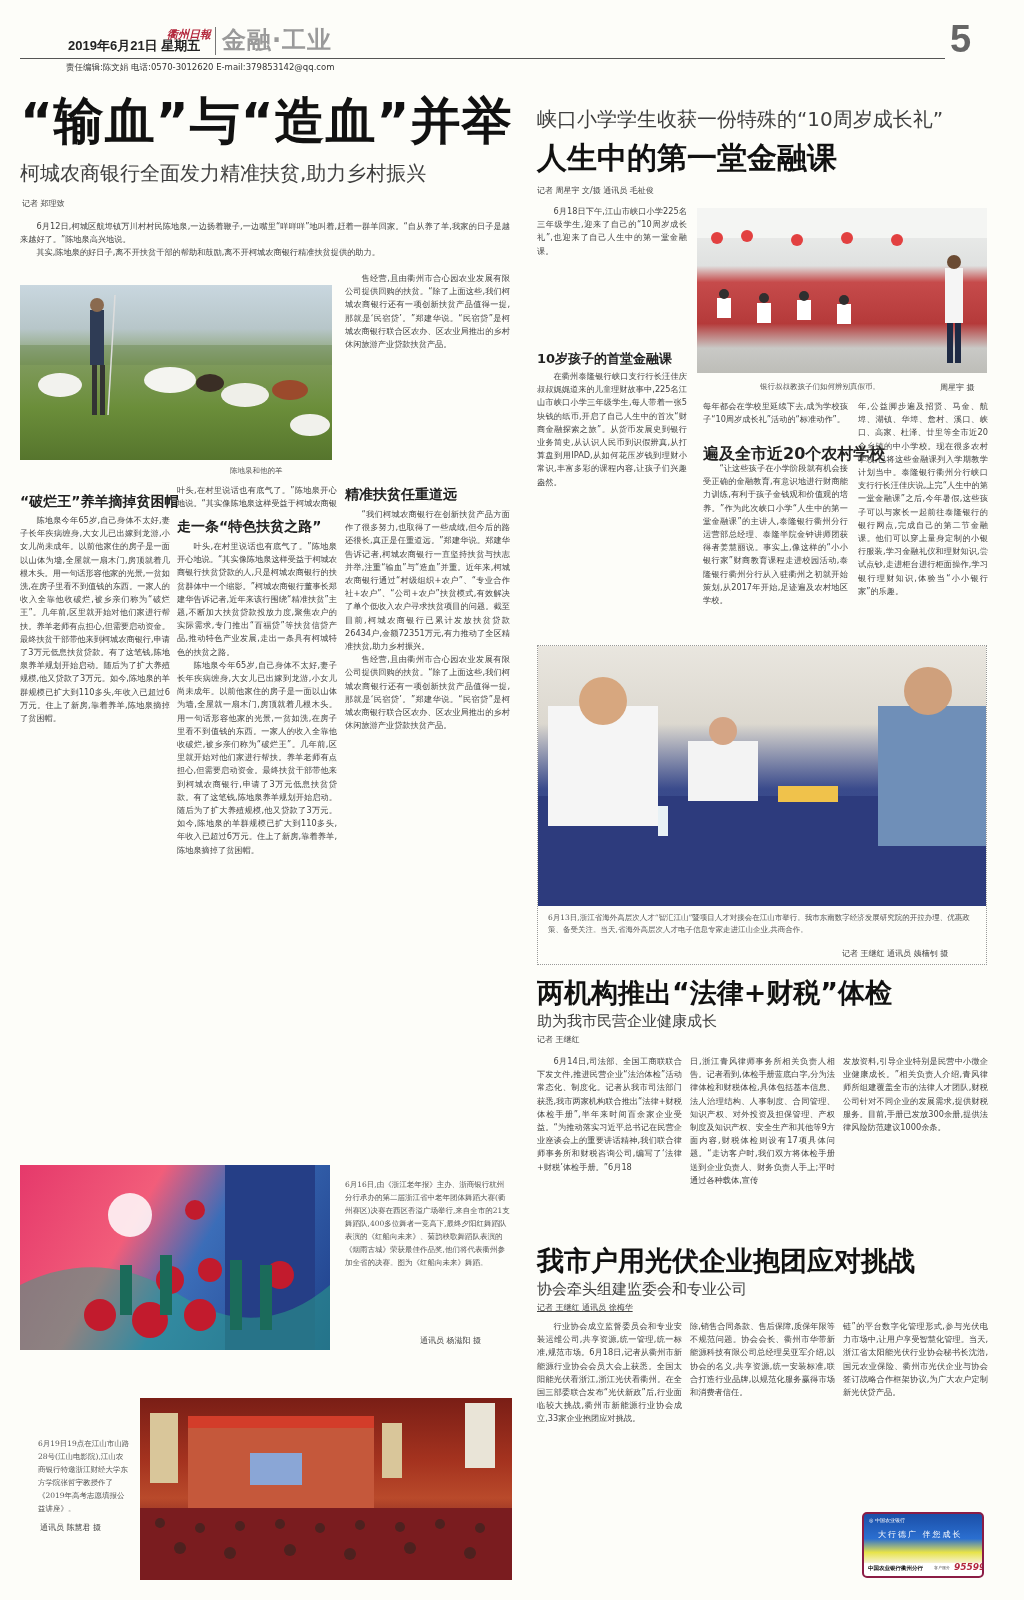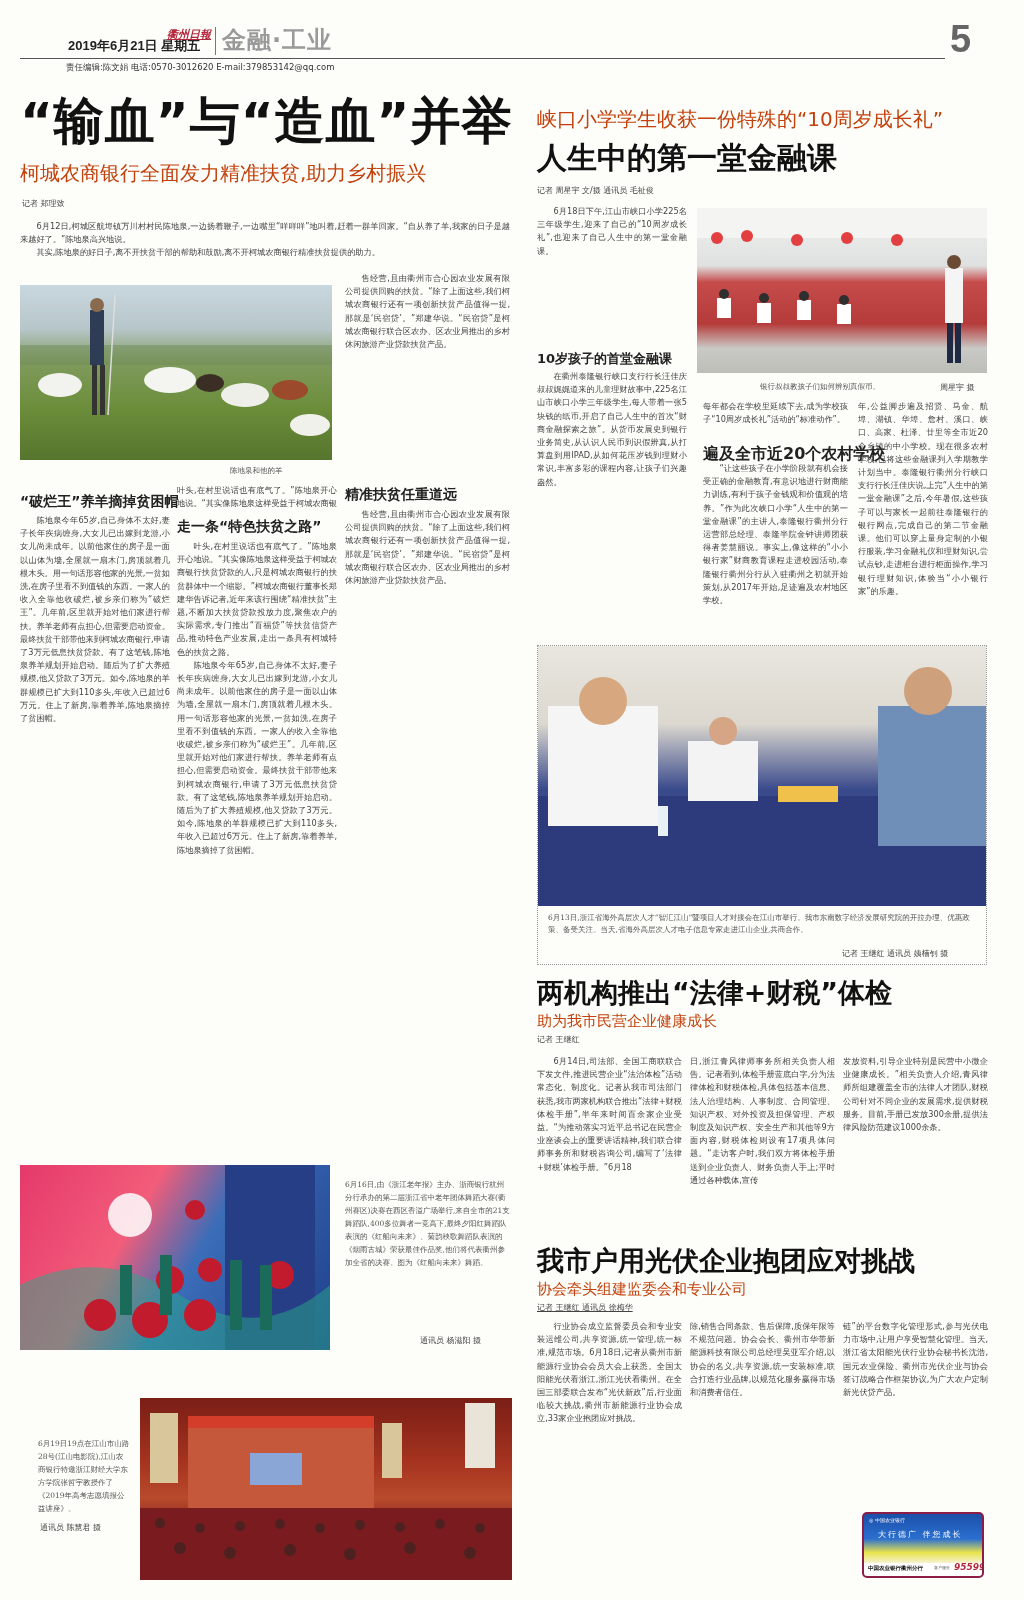--- a/index.html
+++ b/index.html
@@ -5,29 +5,29 @@
   * { box-sizing: border-box; margin: 0; padding: 0; }
   body {
     width: 1024px; height: 1600px; overflow: hidden;
     background: #fdfdf9; color: #222;
     font-family: "DejaVu Sans", "Liberation Sans", sans-serif;
     position: relative;
   }
   .abs { position: absolute; }
   
   .masthead-date { left: 68px; top: 37px; font: bold 13px "Liberation Sans", sans-serif; color:#222; }
-  .masthead-logo { left: 167px; top: 27px; font: italic bold 11px "DejaVu Serif", serif; color:#b3283d;text-decoration:underline; }
+  .masthead-logo { left: 167px; top: 27px; font: italic bold 11px "DejaVu Serif", serif; color:#b3283d; }
   .masthead-sep { left: 215px; top: 27px; width: 1px; height: 28px; background:#777; }
   .masthead-section { left: 222px; top: 24px; font: bold 24px "DejaVu Sans", sans-serif; color:#9a9a9a; letter-spacing: 1px; }
   .masthead-rule { left: 20px; top: 58px; width: 925px; height: 1px; background:#555; }
   .masthead-page { left: 950px; top: 18px; font: bold 38px "Liberation Sans", sans-serif; color:#666; }
   .masthead-editor { left: 66px; top: 62px; font-size: 8.5px; color:#333; white-space: nowrap; }
 
   .h1 { font-weight: bold; color:#111; white-space: nowrap; }
-  .sub { color:#c2410c; white-space: nowrap; }
+  .sub { color:#404040; white-space: nowrap; }
   .byline { font-size: 8px; color:#444; white-space: nowrap; }
   .body { font-size: 8.2px; line-height: 13.2px; color:#444; text-align: justify; overflow: hidden; }
   .body p { text-indent: 2em; }
   .subhead { font-weight: bold; color:#222; font-size: 14px; white-space: nowrap; text-align: center; }
   .caption { font-size: 7.5px; color:#555; font-family: "DejaVu Serif", serif; }
   .photo { overflow: hidden; }
   .dotted-box { border: 1px dotted #999; }
 </style>
 </head>
 <body>
@@ -78,20 +78,21 @@
 <div class="abs body" style="left:177px; top:540px; width:160px; height:584px;">
   <p>叶头,在村里说话也有底气了。”陈地泉开心地说。“其实像陈地泉这样受益于柯城农商银行扶贫贷款的人,只是柯城农商银行的扶贫群体中一个缩影。”柯城农商银行董事长郑建华告诉记者,近年来该行围绕“精准扶贫”主题,不断加大扶贫贷款投放力度,聚焦农户的实际需求,专门推出“百福贷”等扶贫信贷产品,推动特色产业发展,走出一条具有柯城特色的扶贫之路。</p>
   <p>陈地泉今年65岁,自己身体不太好,妻子长年疾病缠身,大女儿已出嫁到龙游,小女儿尚未成年。以前他家住的房子是一面以山体为墙,全屋就一扇木门,房顶就着几根木头。用一句话形容他家的光景,一贫如洗,在房子里看不到值钱的东西。一家人的收入全靠他收破烂,被乡亲们称为“破烂王”。几年前,区里就开始对他们家进行帮扶。养羊老师有点担心,但需要启动资金。最终扶贫干部带他来到柯城农商银行,申请了3万元低息扶贫贷款。有了这笔钱,陈地泉养羊规划开始启动。随后为了扩大养殖规模,他又贷款了3万元。如今,陈地泉的羊群规模已扩大到110多头,年收入已超过6万元。住上了新房,靠着养羊,陈地泉摘掉了贫困帽。</p>
 </div>
 
 <div class="abs body" style="left:345px; top:272px; width:165px; height:190px;">
   <p>售经营,且由衢州市合心园农业发展有限公司提供回购的扶贫。“除了上面这些,我们柯城农商银行还有一项创新扶贫产品值得一提,那就是‘民宿贷’。”郑建华说。“民宿贷”是柯城农商银行联合区农办、区农业局推出的乡村休闲旅游产业贷款扶贫产品。</p>
 </div>
 <div class="abs subhead" style="left:345px; top:486px; font-size:14px;">精准扶贫任重道远</div>
 <div class="abs body" style="left:345px; top:508px; width:165px; height:610px;">
+  <p>“我们柯城农商银行在创新扶贫产品方面作了很多努力,也取得了一些成绩,但今后的路还很长,真正是任重道远。”郑建华说。郑建华告诉记者,柯城农商银行一直坚持扶贫与扶志并举,注重“输血”与“造血”并重。近年来,柯城农商银行通过“村级组织+农户”、“专业合作社+农户”、“公司+农户”扶贫模式,有效解决了单个低收入农户寻求扶贫项目的问题。截至目前,柯城农商银行已累计发放扶贫贷款26434户,金额72351万元,有力推动了全区精准扶贫,助力乡村振兴。</p>
   <p>售经营,且由衢州市合心园农业发展有限公司提供回购的扶贫。“除了上面这些,我们柯城农商银行还有一项创新扶贫产品值得一提,那就是‘民宿贷’。”郑建华说。“民宿贷”是柯城农商银行联合区农办、区农业局推出的乡村休闲旅游产业贷款扶贫产品。</p>
 </div>
 
 <div class="abs photo" style="left:20px; top:1165px; width:310px; height:185px; background:linear-gradient(120deg,#e5396b 0%,#f25d7a 35%,#3b6db8 55%,#1f3f8a 100%);">
   <svg width="310" height="185" viewBox="0 0 310 185">
     <rect x="205" y="0" width="90" height="185" fill="#253e86"></rect>
     <circle cx="110" cy="50" r="22" fill="#fff" opacity="0.85"></circle>
     <path d="M0 120 Q80 80 160 130 T310 120 L310 185 L0 185Z" fill="#2aa88a" opacity="0.5"></path>
     <g fill="#c21b2d">
       <circle cx="80" cy="150" r="16"></circle>

